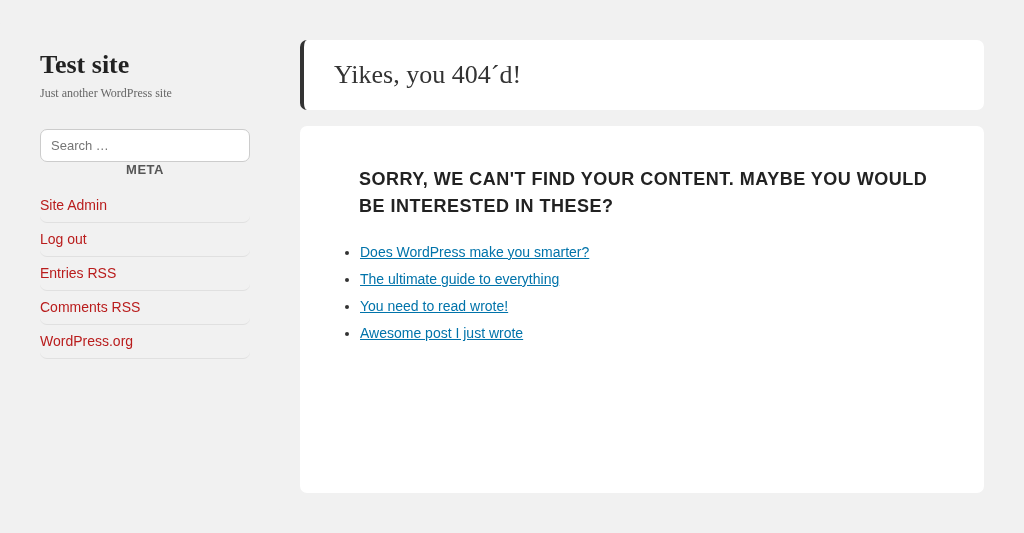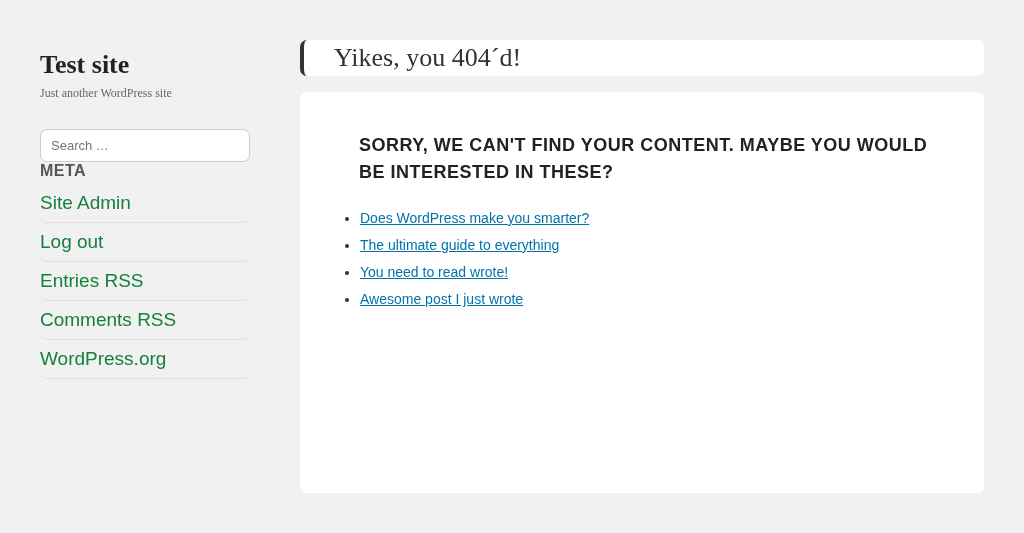--- a/index.html
+++ b/index.html
@@ -49,58 +49,59 @@
       padding: 8px 10px;
       border: 1px solid #ccc;
       background: #fff;
       font-size: 13px;
       color: #999;
       outline: none;
       font-family: Arial, sans-serif;
     }
 
     .sidebar-section-title {
-      font-size: 16px;
+      font-size: 13px;
       font-weight: 700;
       letter-spacing: 0.5px;
       color: #555;
       text-transform: uppercase;
-      margin-bottom: 4px;
+      margin-bottom: 12px;
       font-family: Arial, sans-serif;
+      text-align: center;
     }
 
     .sidebar-links {
       list-style: none;
     }
 
     .sidebar-links li {
       border-bottom: 1px solid #e0e0e0;
       padding: 8px 0;
     }
 
     .sidebar-links li a {
-      color: #15803d;
+      color: #b91c1c;
       text-decoration: none;
-      font-size: 19px;
+      font-size: 14px;
       font-family: Arial, sans-serif;
     }
 
     
     .main-content {
       flex: 1;
       padding: 20px 20px 20px 20px;
       display: flex;
       flex-direction: column;
       gap: 16px;
     }
 
     
     .header-box {
       background: #fff;
-      padding: 3px 30px;
+      padding: 20px 30px;
       display: flex;
       align-items: center;
       border-left: 4px solid #333;
     }
 
     .header-404-title {
       font-size: 26px;
       font-weight: 400;
       color: #333;
       font-family: Georgia, serif;

